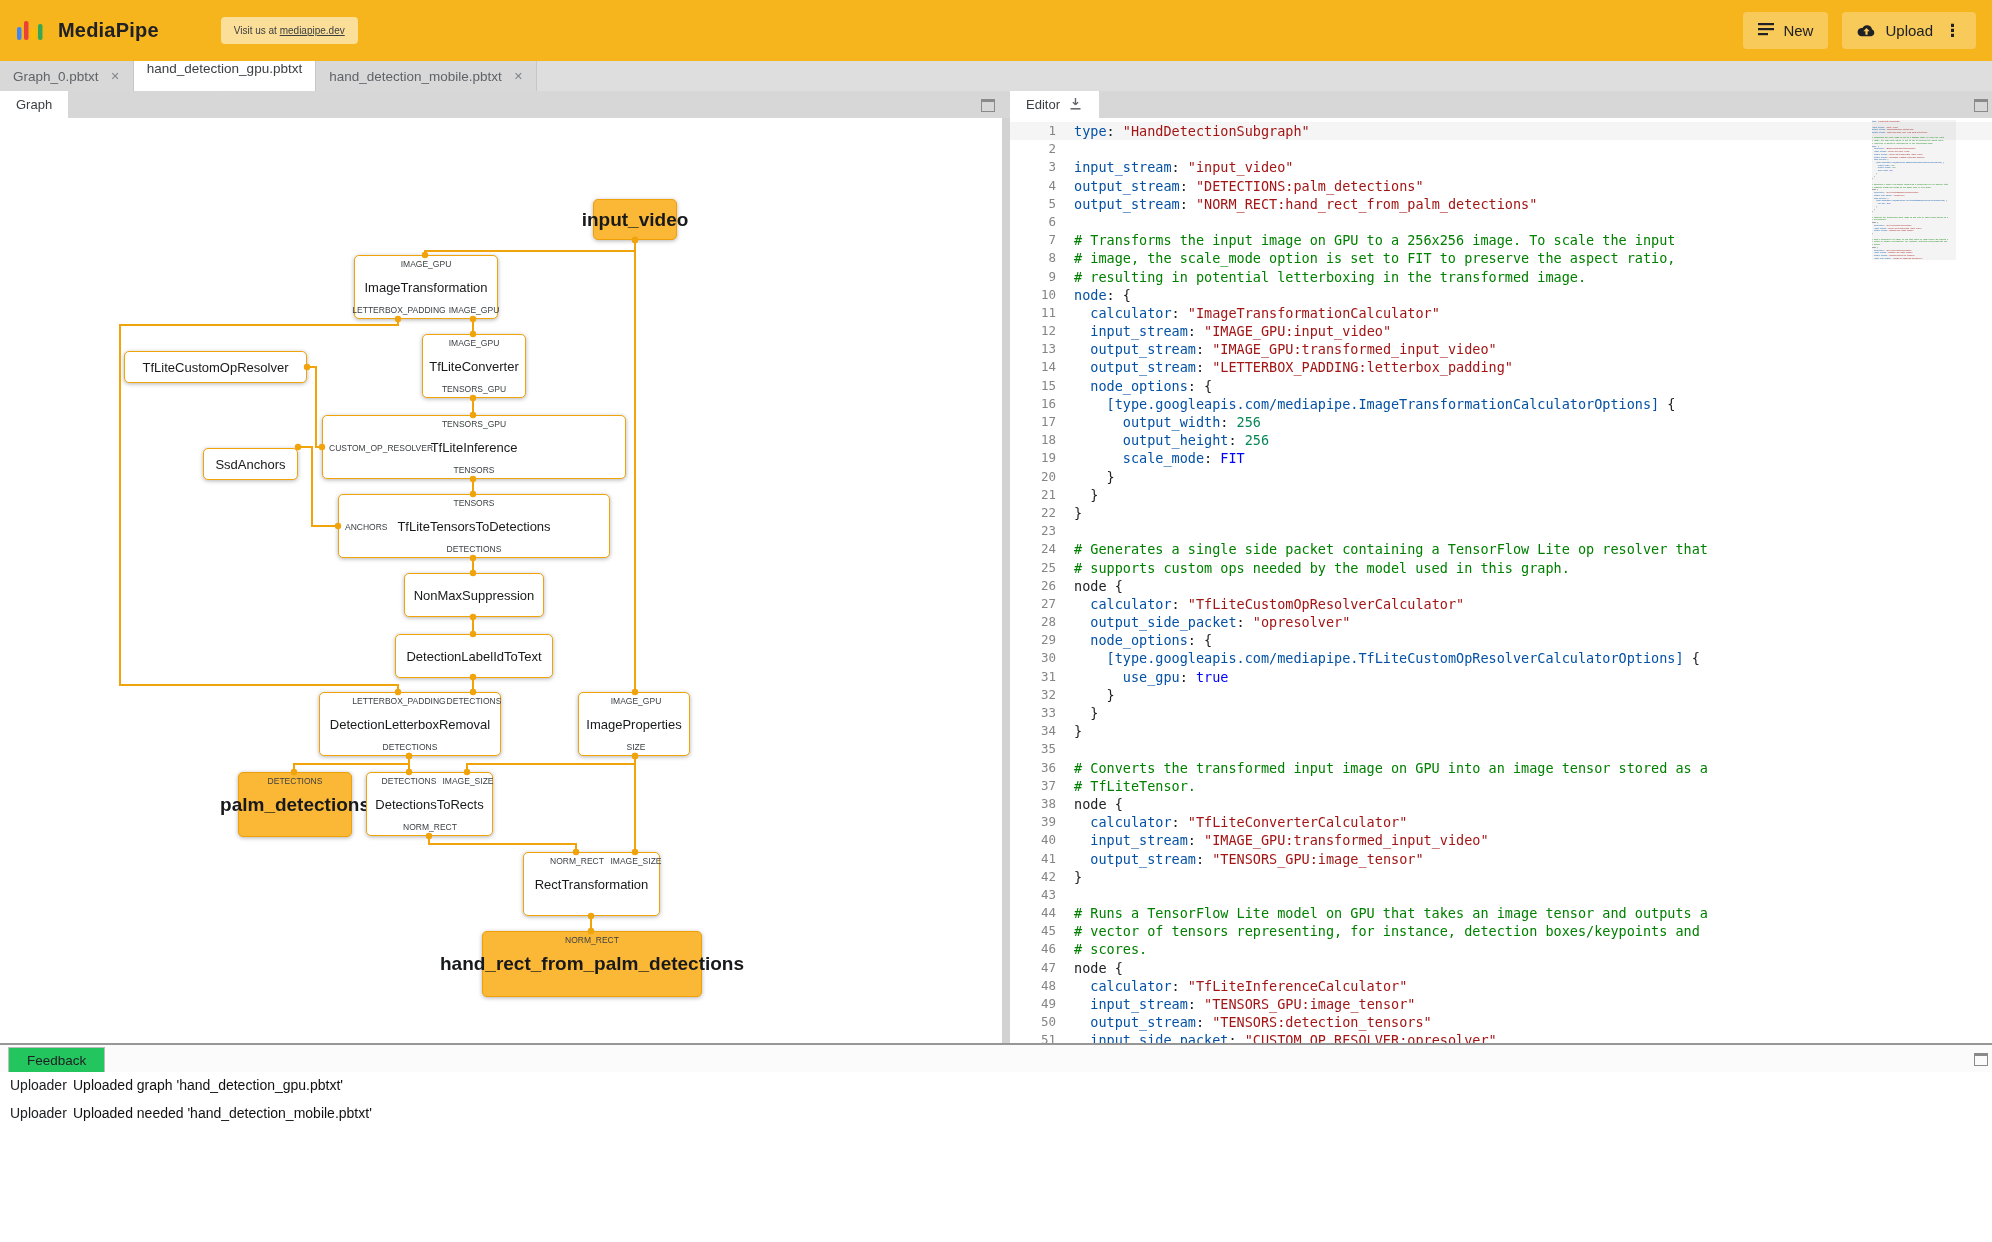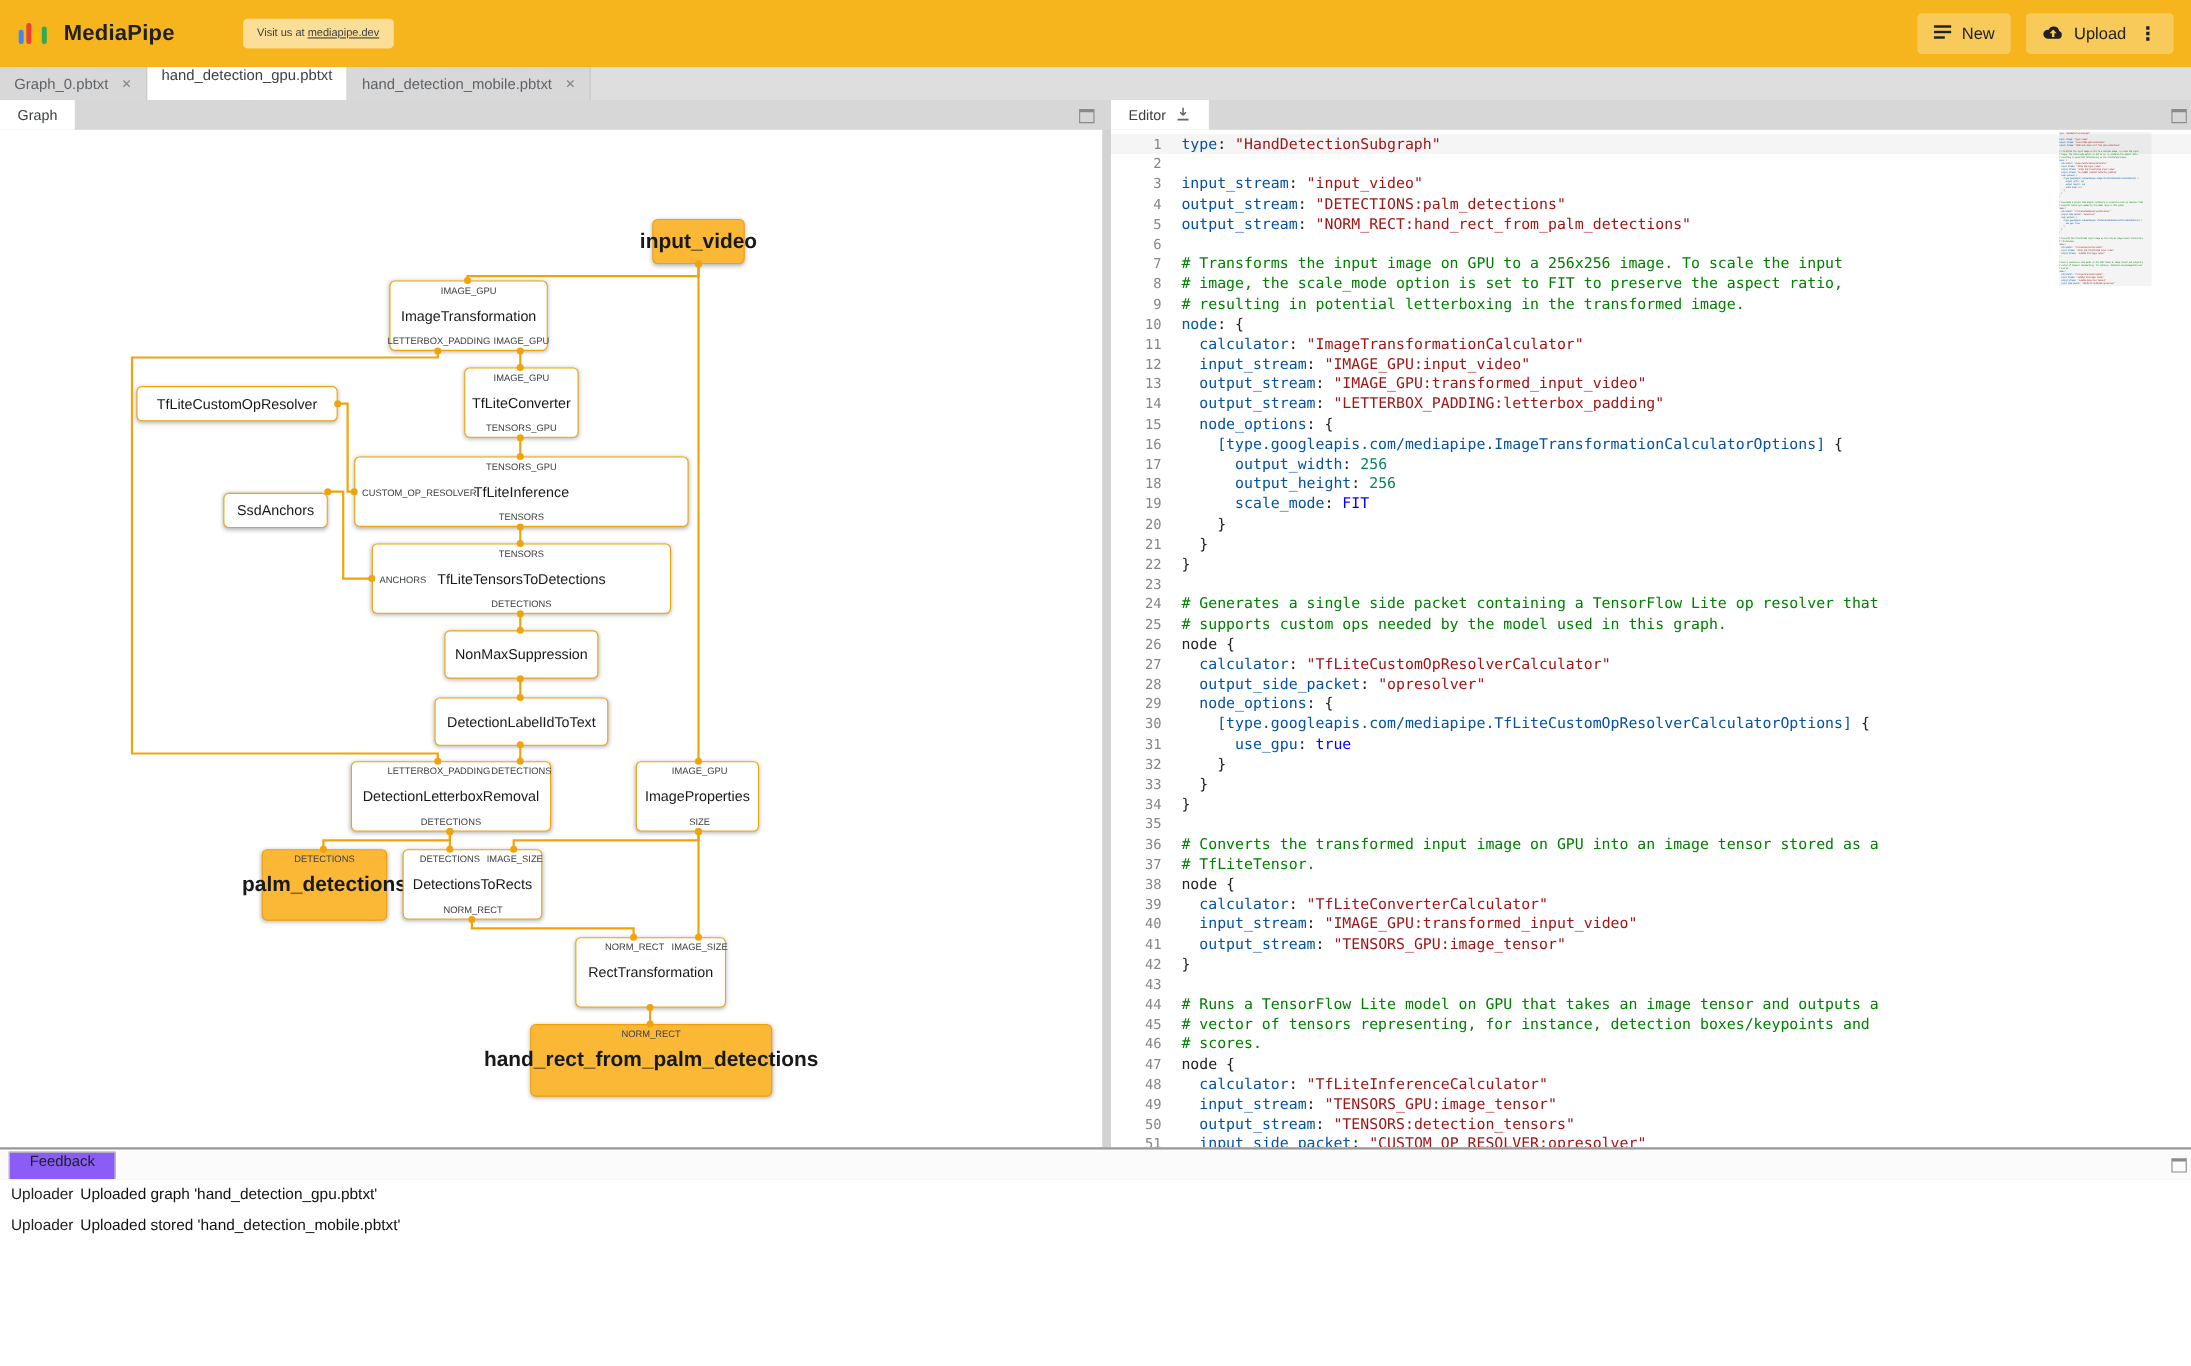--- a/index.html
+++ b/index.html
@@ -65,22 +65,22 @@
   .tk-k{color:var(--keyword,#0000FF);}
   .tk-key,.tk-t{color:var(--key,#0451A5);}
   .minimap{position:absolute;top:2px;right:36px;width:84px;height:918px;overflow:hidden;cursor:pointer;}
   .mini-inner{margin:0;font-family:"DejaVu Sans Mono","Liberation Mono",monospace;font-size:13.5px;
               line-height:18.2px;white-space:pre;transform:scale(0.12,0.15);transform-origin:0 0;}
   .mini-slider{position:absolute;top:2px;right:36px;width:84px;height:140px;background:rgba(0,0,0,.045);pointer-events:none;}
 
   
   .feedback-strip{position:absolute;left:0;top:1043px;width:1992px;height:29px;background:#fbfbfb;
                   border-top:2px solid #979797;box-sizing:border-box;}
-  .feedback-tab{position:absolute;left:8px;top:2px;height:24px;background:#8b5cf6;border:1px solid #bdbdbd;
-                display:flex;align-items:flex-start;padding:0 18px;font-size:13.5px;color:#202124;cursor:pointer;}
+  .feedback-tab{position:absolute;left:8px;top:2px;height:24px;background:#22c55e;border:1px solid #bdbdbd;
+                display:flex;align-items:center;padding:0 18px;font-size:13.5px;color:#202124;cursor:pointer;}
   .feedback-body{position:absolute;left:0;top:1072px;width:1992px;height:170px;background:#fff;padding-top:5px;box-sizing:border-box;}
   .fb-row{display:flex;align-items:flex-start;height:28px;font-size:14px;color:#202124;}
   .fb-src{flex:none;width:63px;margin-left:10px;color:#202124;}
   .fb-msg{color:#111;}
 </style>
 </head>
 <body>
 
 <div class="app">
 
@@ -395,17 +395,17 @@
     </div>
     <div class="expand-btn" style="left:1974px;top:8px;"></div>
   </div>
   <div class="feedback-body">
       <div class="fb-row">
         <span class="fb-src">Uploader</span>
         <span class="fb-msg">Uploaded graph 'hand_detection_gpu.pbtxt'</span>
       </div>
       <div class="fb-row">
         <span class="fb-src">Uploader</span>
-        <span class="fb-msg">Uploaded stored 'hand_detection_mobile.pbtxt'</span>
+        <span class="fb-msg">Uploaded needed 'hand_detection_mobile.pbtxt'</span>
       </div>
     </div>
 
 </div>
 
 </body></html>

